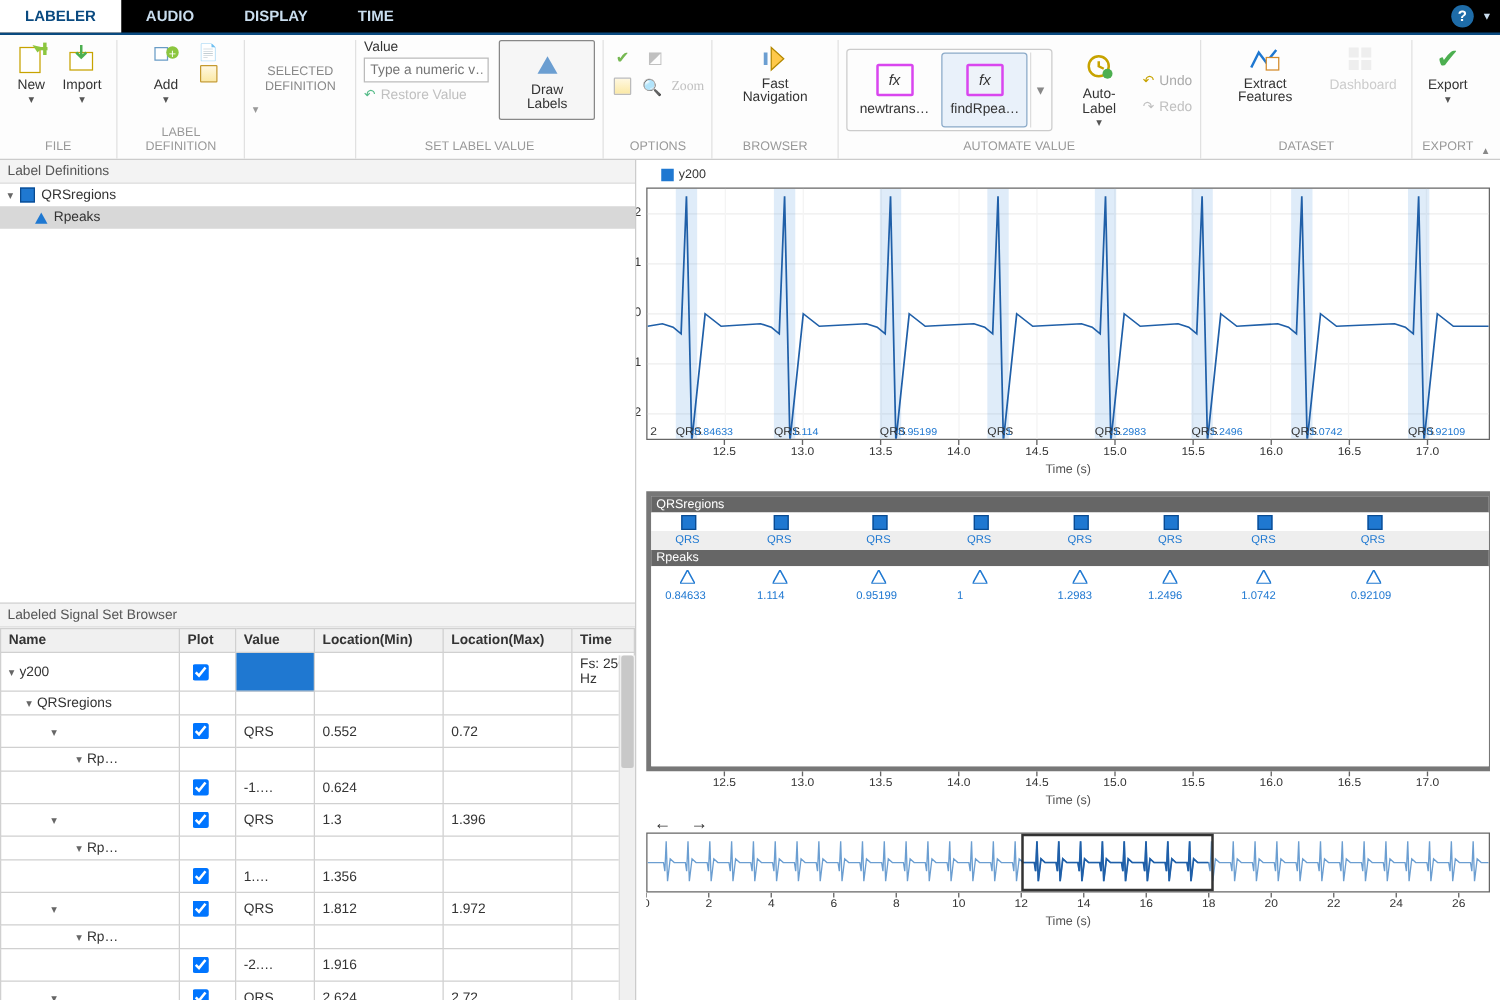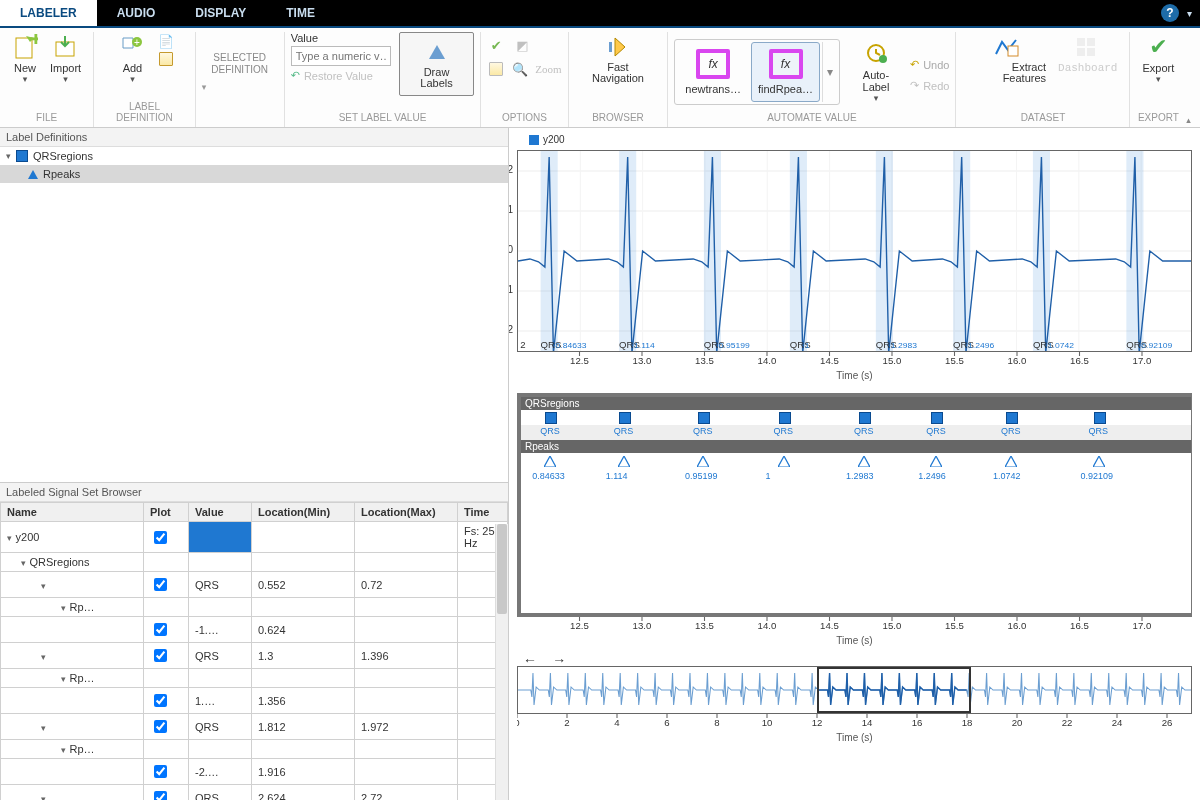--- a/index.html
+++ b/index.html
@@ -11,21 +11,21 @@
   .drop { margin-right:8px; color:#c9ddee; font-size:10px;}
   .ribbon { display:flex; border-bottom:1px solid #ccc; height:95px; padding-top:4px; background:#fdfdfd;}
   .group { display:flex; flex-direction:column; align-items:center; border-right:1px solid #e1e1e1; padding:0 6px; height:100%; box-sizing:border-box;}
   .group-body { display:flex; align-items:flex-start; flex:1; }
   .group-label { font-size:10px; color:#999; text-align:center; padding-bottom:4px; width:100%; text-transform:uppercase;}
   .big-btn { display:flex; flex-direction:column; align-items:center; padding:2px 6px; cursor:pointer; font-size:11px; text-align:center; }
   .big-btn .ico { width:26px; height:26px; display:flex; align-items:center; justify-content:center; margin-bottom:2px;}
   .big-btn .lbl { line-height:12px; }
   .big-btn.arrow::after { content:"▾"; font-size:9px; color:#555;}
   .ribbon-btn { display:flex; flex-direction:column; align-items:center; justify-content:center; border:1px solid #bbb; border-radius:3px; padding:4px 6px; cursor:pointer; font-size:11px; min-width:56px; height:60px; box-sizing:border-box; margin:0 2px;}
-  .ribbon-btn .ico-box { width:26px; height:22px; border:4px solid #d946ef; border-radius:2px; display:flex; align-items:center; justify-content:center; font-style:italic; font-size:12px; margin-bottom:4px;}
+  .ribbon-btn .ico-box { width:26px; height:22px; border:2px solid #d946ef; border-radius:2px; display:flex; align-items:center; justify-content:center; font-style:italic; font-size:12px; margin-bottom:4px;}
   .ribbon-btn.selected { background:#e9f1fa; border-color:#6b9ed1;}
   .small-text { font-size:11px; color:#333;}
   .value-col { display:flex; flex-direction:column; gap:2px; padding-top:0;}
   .value-input { width:90px; height:18px; border:1px solid #bbb; font-size:11px; padding:0 4px; color:#aaa;}
   .ghost { color:#aaa; font-size:11px; display:flex; align-items:center; gap:4px; padding:1px 0;}
   .ghost.disabled { color:#c0c0c0;}
   .trash { width:14px; height:14px; display:inline-block; border:1px solid #c59a2e; border-radius:1px; box-sizing:border-box; background:linear-gradient(#fff8e1,#fbe9a6);}
   .triangle-draw { width:0; height:0; border-left:8px solid transparent; border-right:8px solid transparent; border-bottom:14px solid #6b9ed1;}
   .mini-ico { width:18px; height:18px; display:inline-flex; align-items:center; justify-content:center; font-size:13px;}
 
@@ -223,23 +223,23 @@
 
   <div class="group">
     <div class="group-body">
       <div class="big-btn">
         <div class="ico">
             <svg width="26" height="22">
               <path d="M2 18 L8 6 L14 14 L22 4" stroke="#1f78d1" stroke-width="2" fill="none"></path>
               <rect x="14" y="10" width="10" height="10" fill="#fff" stroke="#d48b2a"></rect>
             </svg>
           </div>
-        <span class="lbl" style="line-height:11px;text-align:right;">Extract Features</span>
-      </div>
-      <div class="big-btn" style="color:#ccc;font-family:Liberation Mono, monospace;">
+        <span class="lbl" style="line-height:11px;">Extract Features</span>
+      </div>
+      <div class="big-btn" style="color:#ccc;">
         <div class="ico">
             <svg width="26" height="22">
               <rect x="2" y="2" width="8" height="8" fill="#eee"></rect>
               <rect x="12" y="2" width="8" height="8" fill="#eee"></rect>
               <rect x="2" y="12" width="8" height="8" fill="#eee"></rect>
               <rect x="12" y="12" width="8" height="8" fill="#eee"></rect>
             </svg>
           </div>
         <span class="lbl">Dashboard</span>
       </div>

